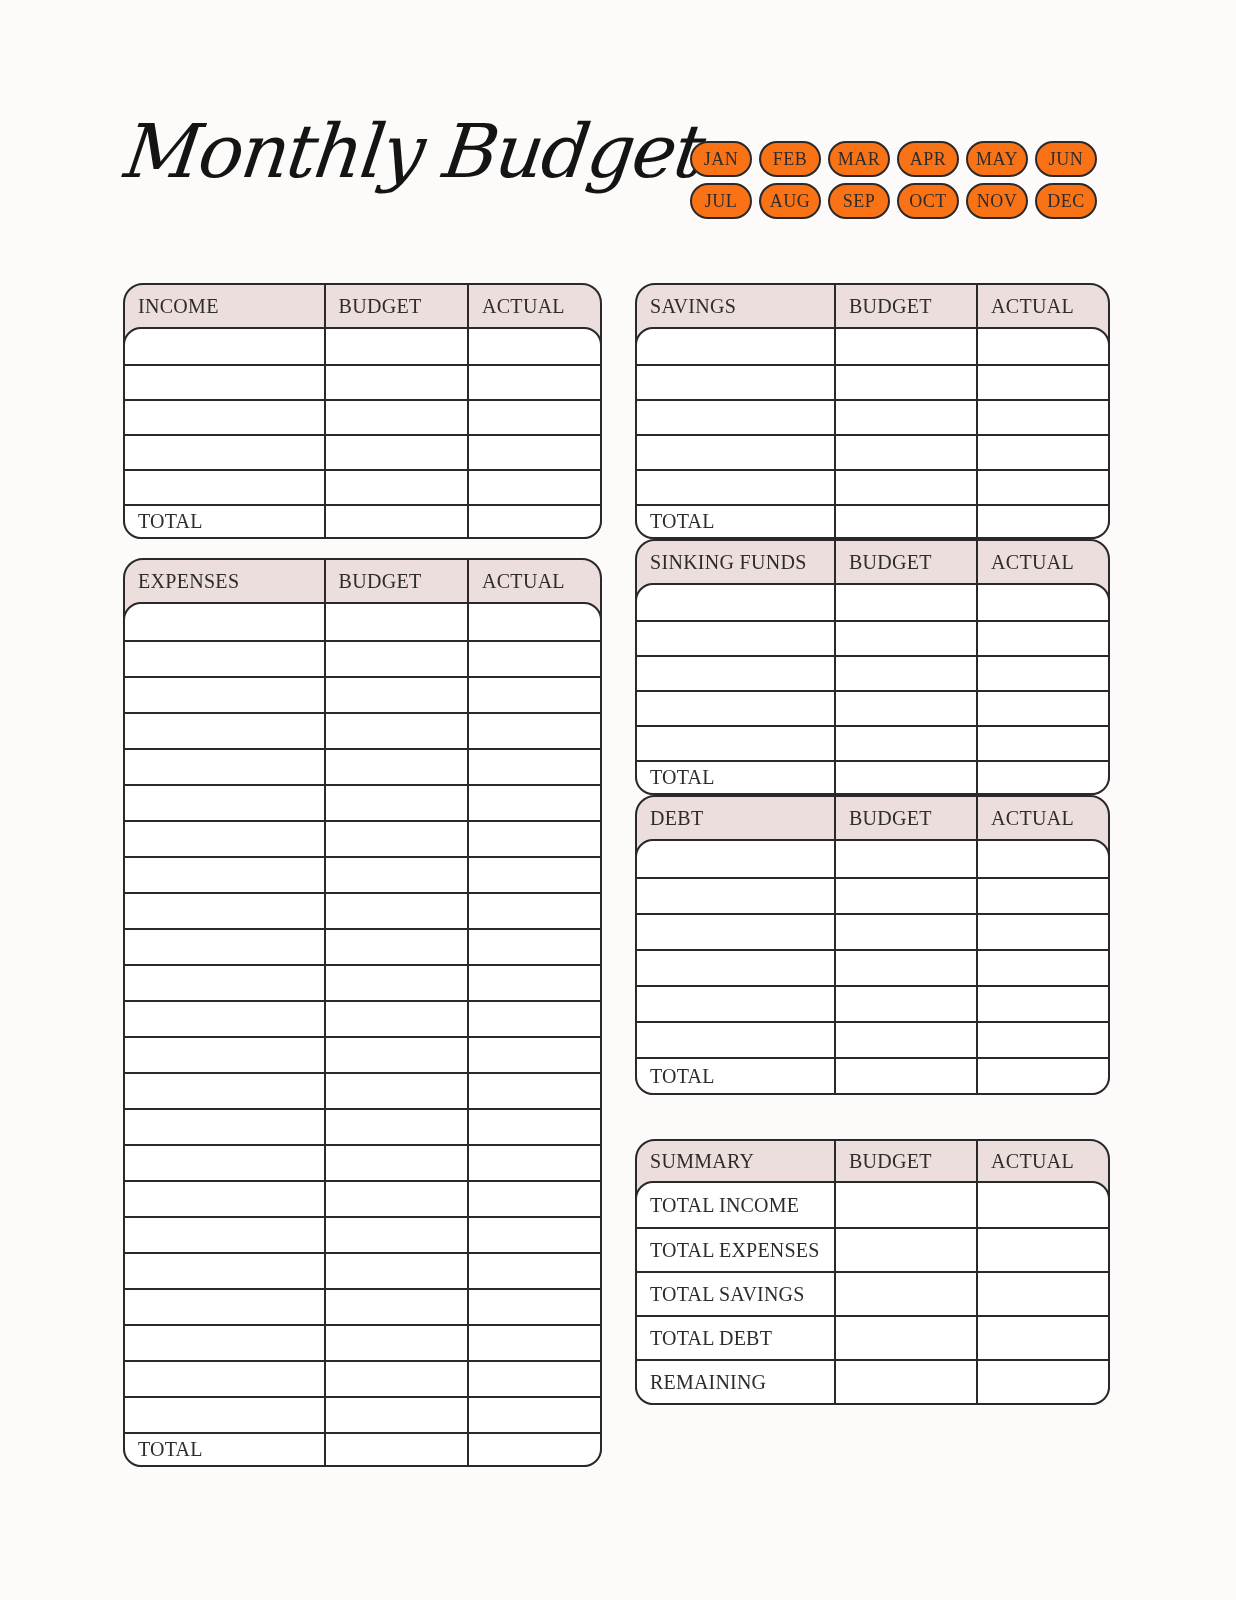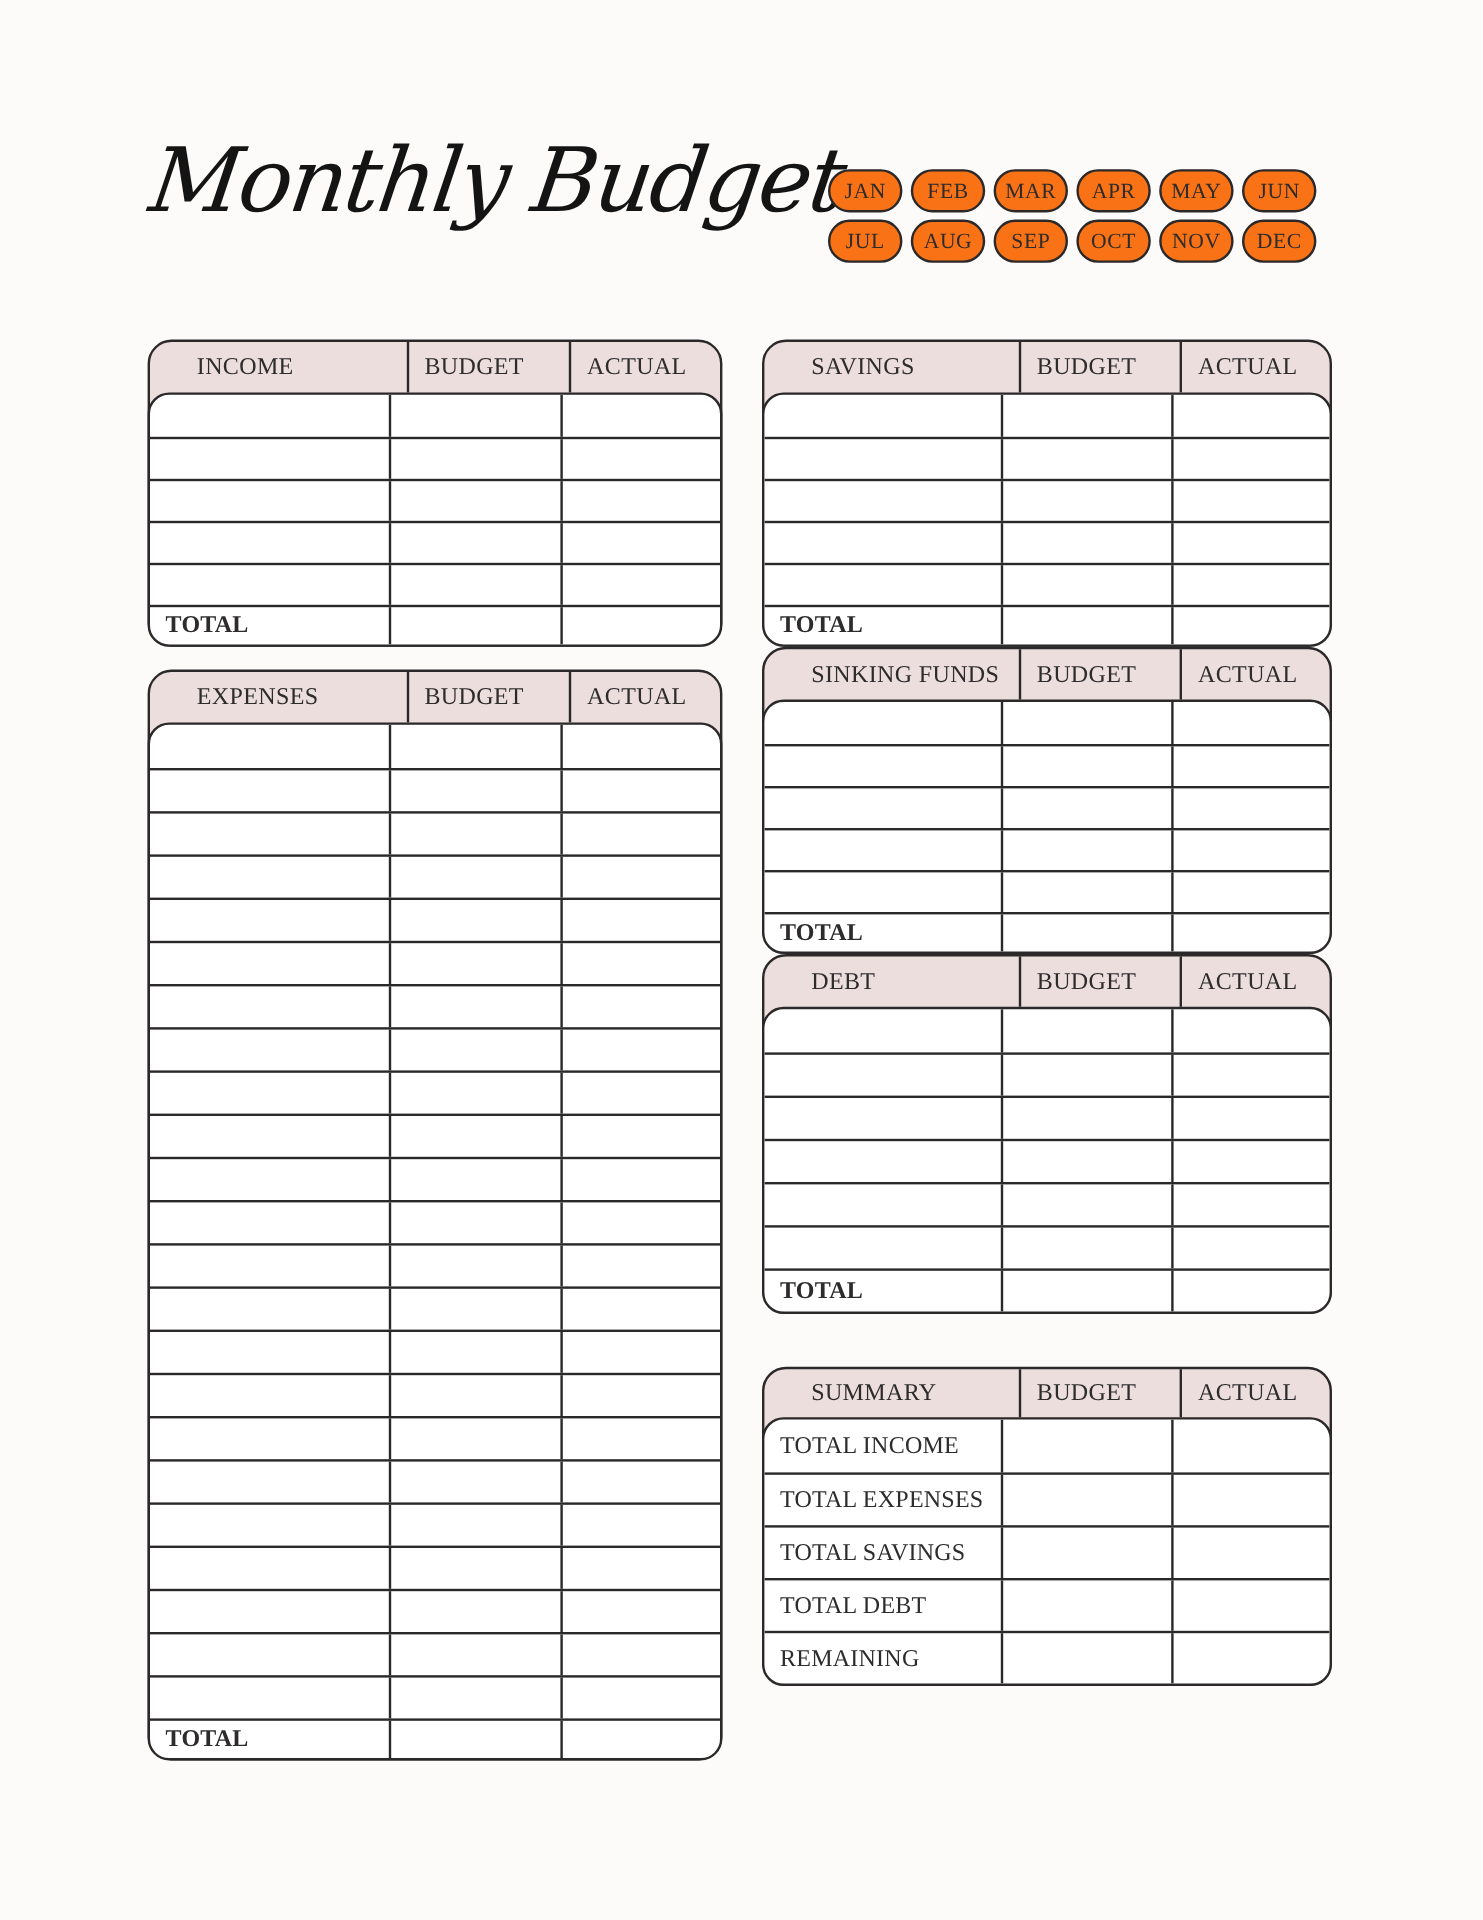--- a/index.html
+++ b/index.html
@@ -50,21 +50,20 @@
   .col-right{position:absolute;left:635px;top:283px;width:475px;}
   
   .btable{
     border:2px solid var(--border);
     border-radius:20px;
     background:var(--header-bg);
   }
   .thead{
     display:grid;grid-template-columns:41.8% 30.2% 28%;
     height:42px;
-    padding-left:26px;
   }
   .th{
     display:flex;align-items:center;
     padding-left:13px;
     font-size:20px;letter-spacing:.3px;
     overflow:hidden;white-space:nowrap;
   }
   .th + .th{border-left:2px solid var(--border);}
   .tbody{
     background:#fff;
@@ -89,21 +88,21 @@
   
   .t-expenses{margin-top:19px;}
   .t-expenses .tr{height:36px;}
   .t-sinking{}
   .t-debt{}
   .t-debt .tr{height:36px;}
   .t-debt .tr.total{height:36px;}
   .t-summary{margin-top:44px;}
   .t-summary .thead{height:40px;}
   .t-summary .tr{height:44px;text-align:right;}
-  .tr.total{height:33px;font-weight:bold;}
+  .tr.total{height:33px;}
 </style>
 </head>
 <body>
 
 <div class="page">
 
   <div class="title">Monthly Budget</div>
 
   <div class="months">
     <div class="month-row">

